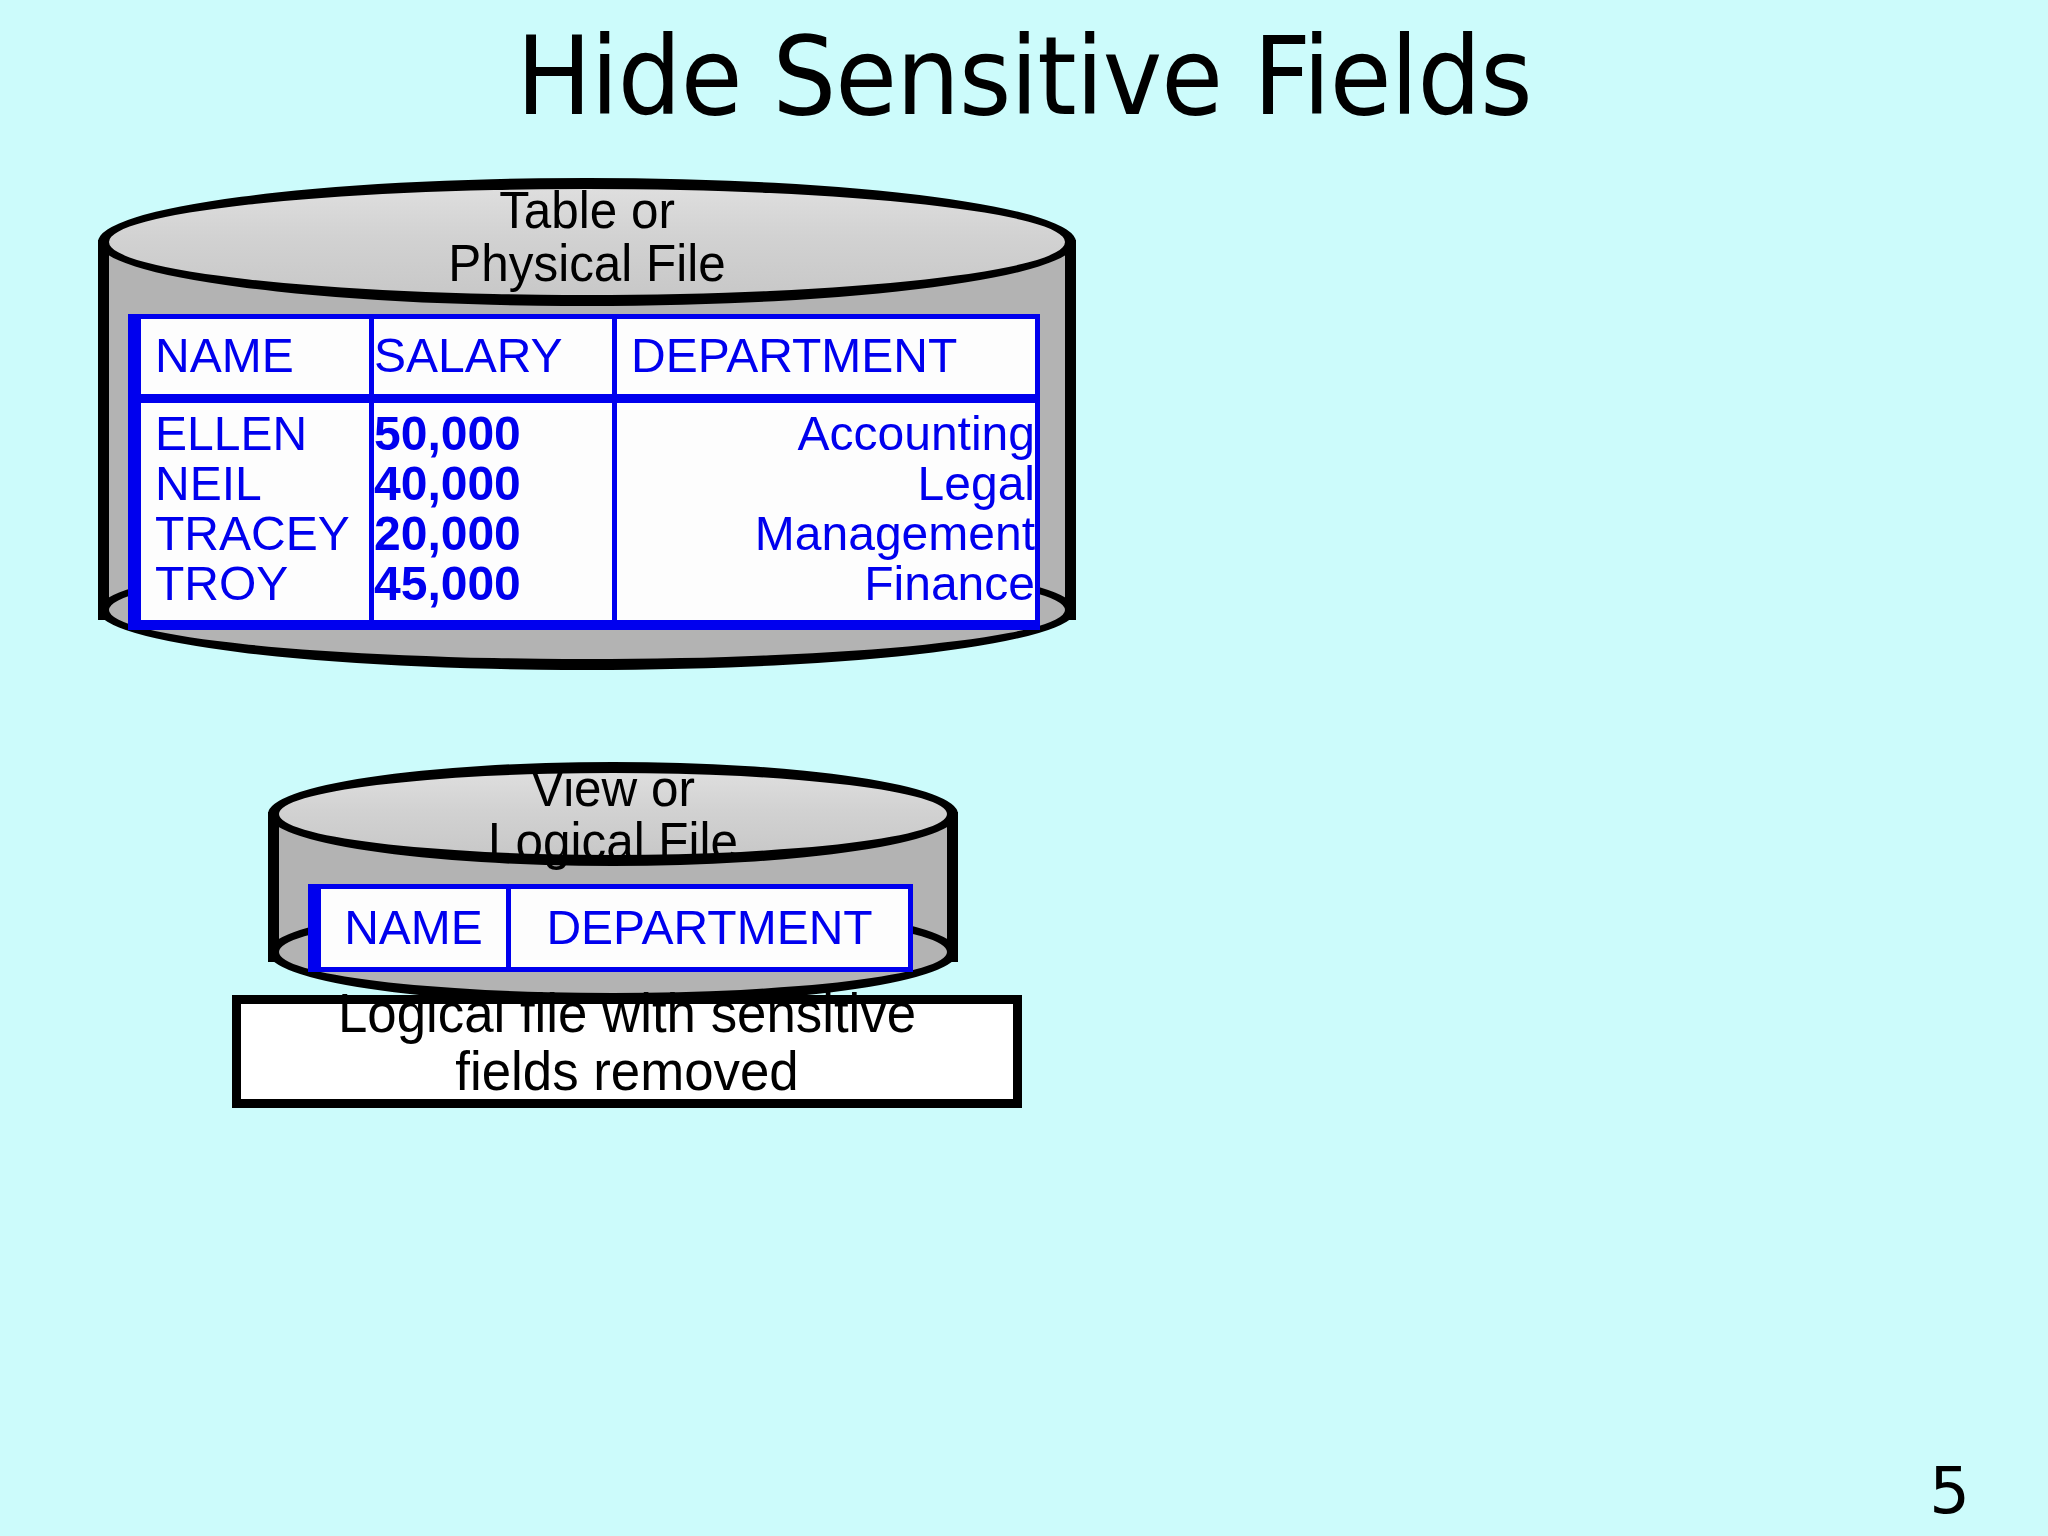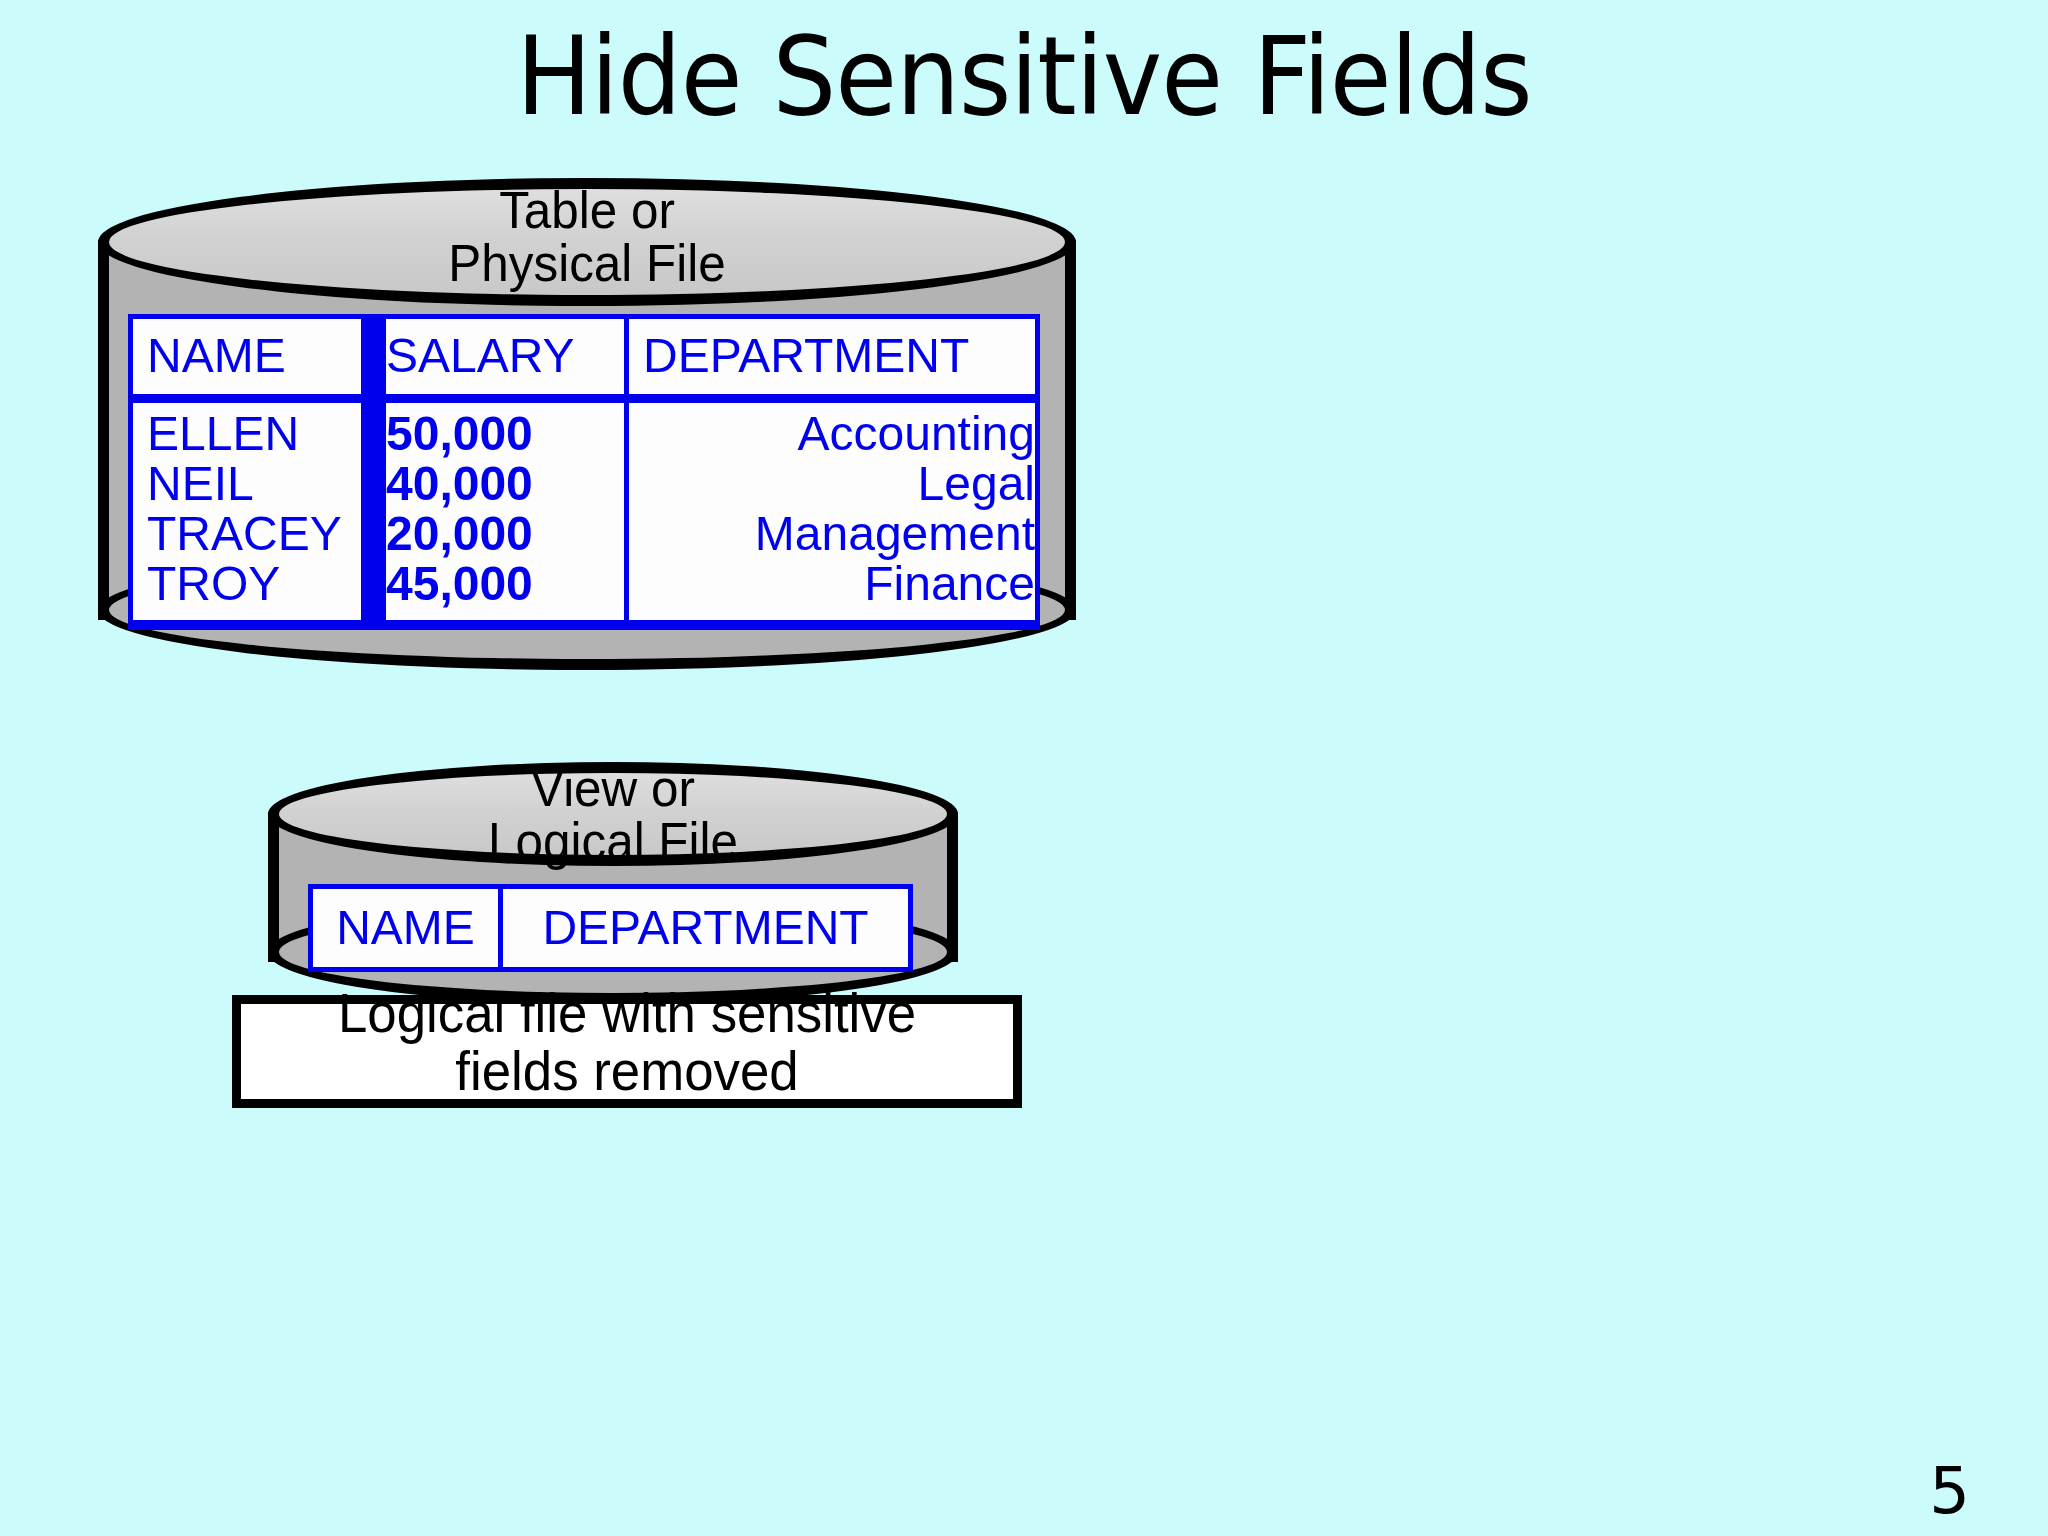--- a/index.html
+++ b/index.html
@@ -98,20 +98,21 @@
 
   
   .blue-table {
     position: absolute;
     z-index: 10;
     background: #0000ee;
     border: 5px solid #0000ee;
     box-sizing: border-box;
     display: flex;
     flex-direction: column;
+    padding-left: 8px;
   }
   .bt-row {
     display: flex;
     gap: 5px;
   }
   .bt-rowgap { height: 9px; }
   .bt-cell {
     background: #fdfdfd;
     color: #0000ee;
     font-family: "Liberation Sans", sans-serif;
@@ -127,21 +128,21 @@
     width: 912px;
     height: 316px;
   }
   #table-physical .bt-cell {
     font-size: 48px;
     line-height: 1.04;
     padding: 6px 0 8px 0;
   }
   #table-physical .hdr { height: 75px; display:flex; align-items:center; }
   #table-physical .col-name  { width: 228px; padding-left: 14px; }
-  #table-physical .col-sal   { width: 238px; margin-left: 20px; }
+  #table-physical .col-sal   { width: 238px; }
   #table-physical .col-dept  { flex: 1 1 auto; padding-left: 14px; }
   #table-physical .body-row .col-name { text-align: left; }
   #table-physical .body-row .col-sal  { text-align: left; font-weight: bold; }
   #table-physical .body-row .col-dept { text-align: right; padding-left: 36px; }
   #table-physical .body-row .bt-cell { height: 217px; padding-top: 6px; }
 
   
   #table-logical {
     left: 308px;
     top: 884px;

